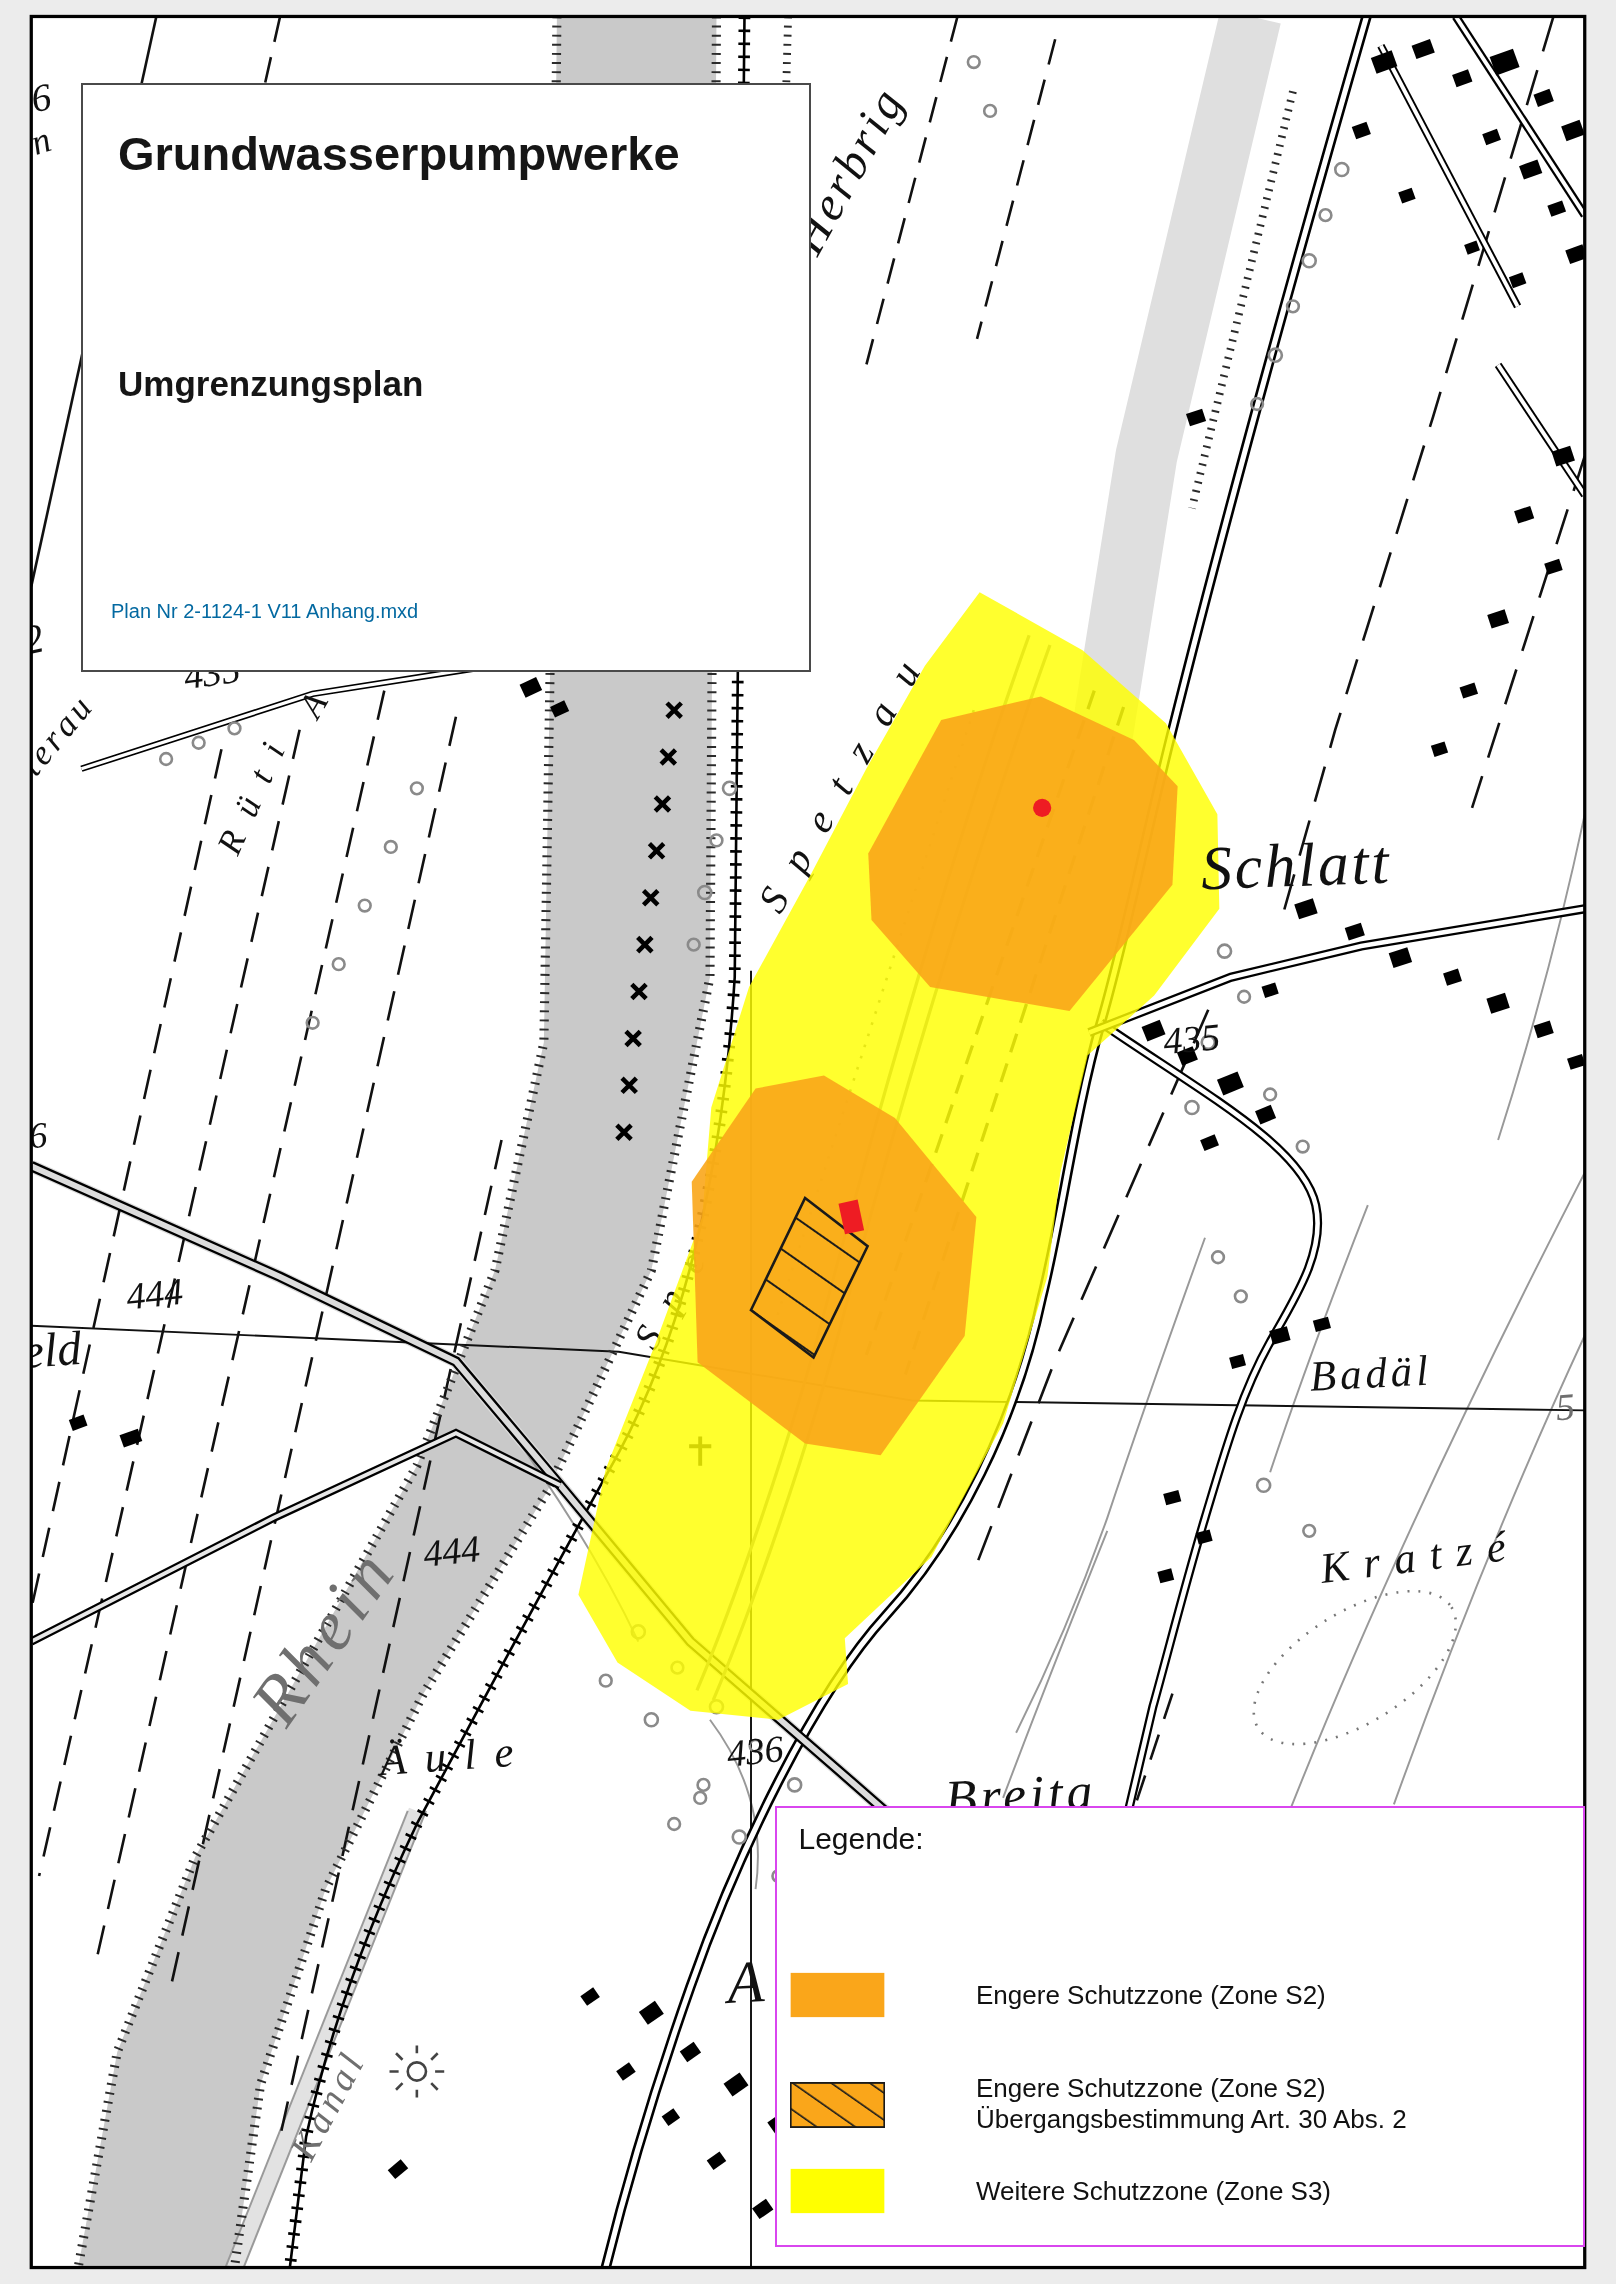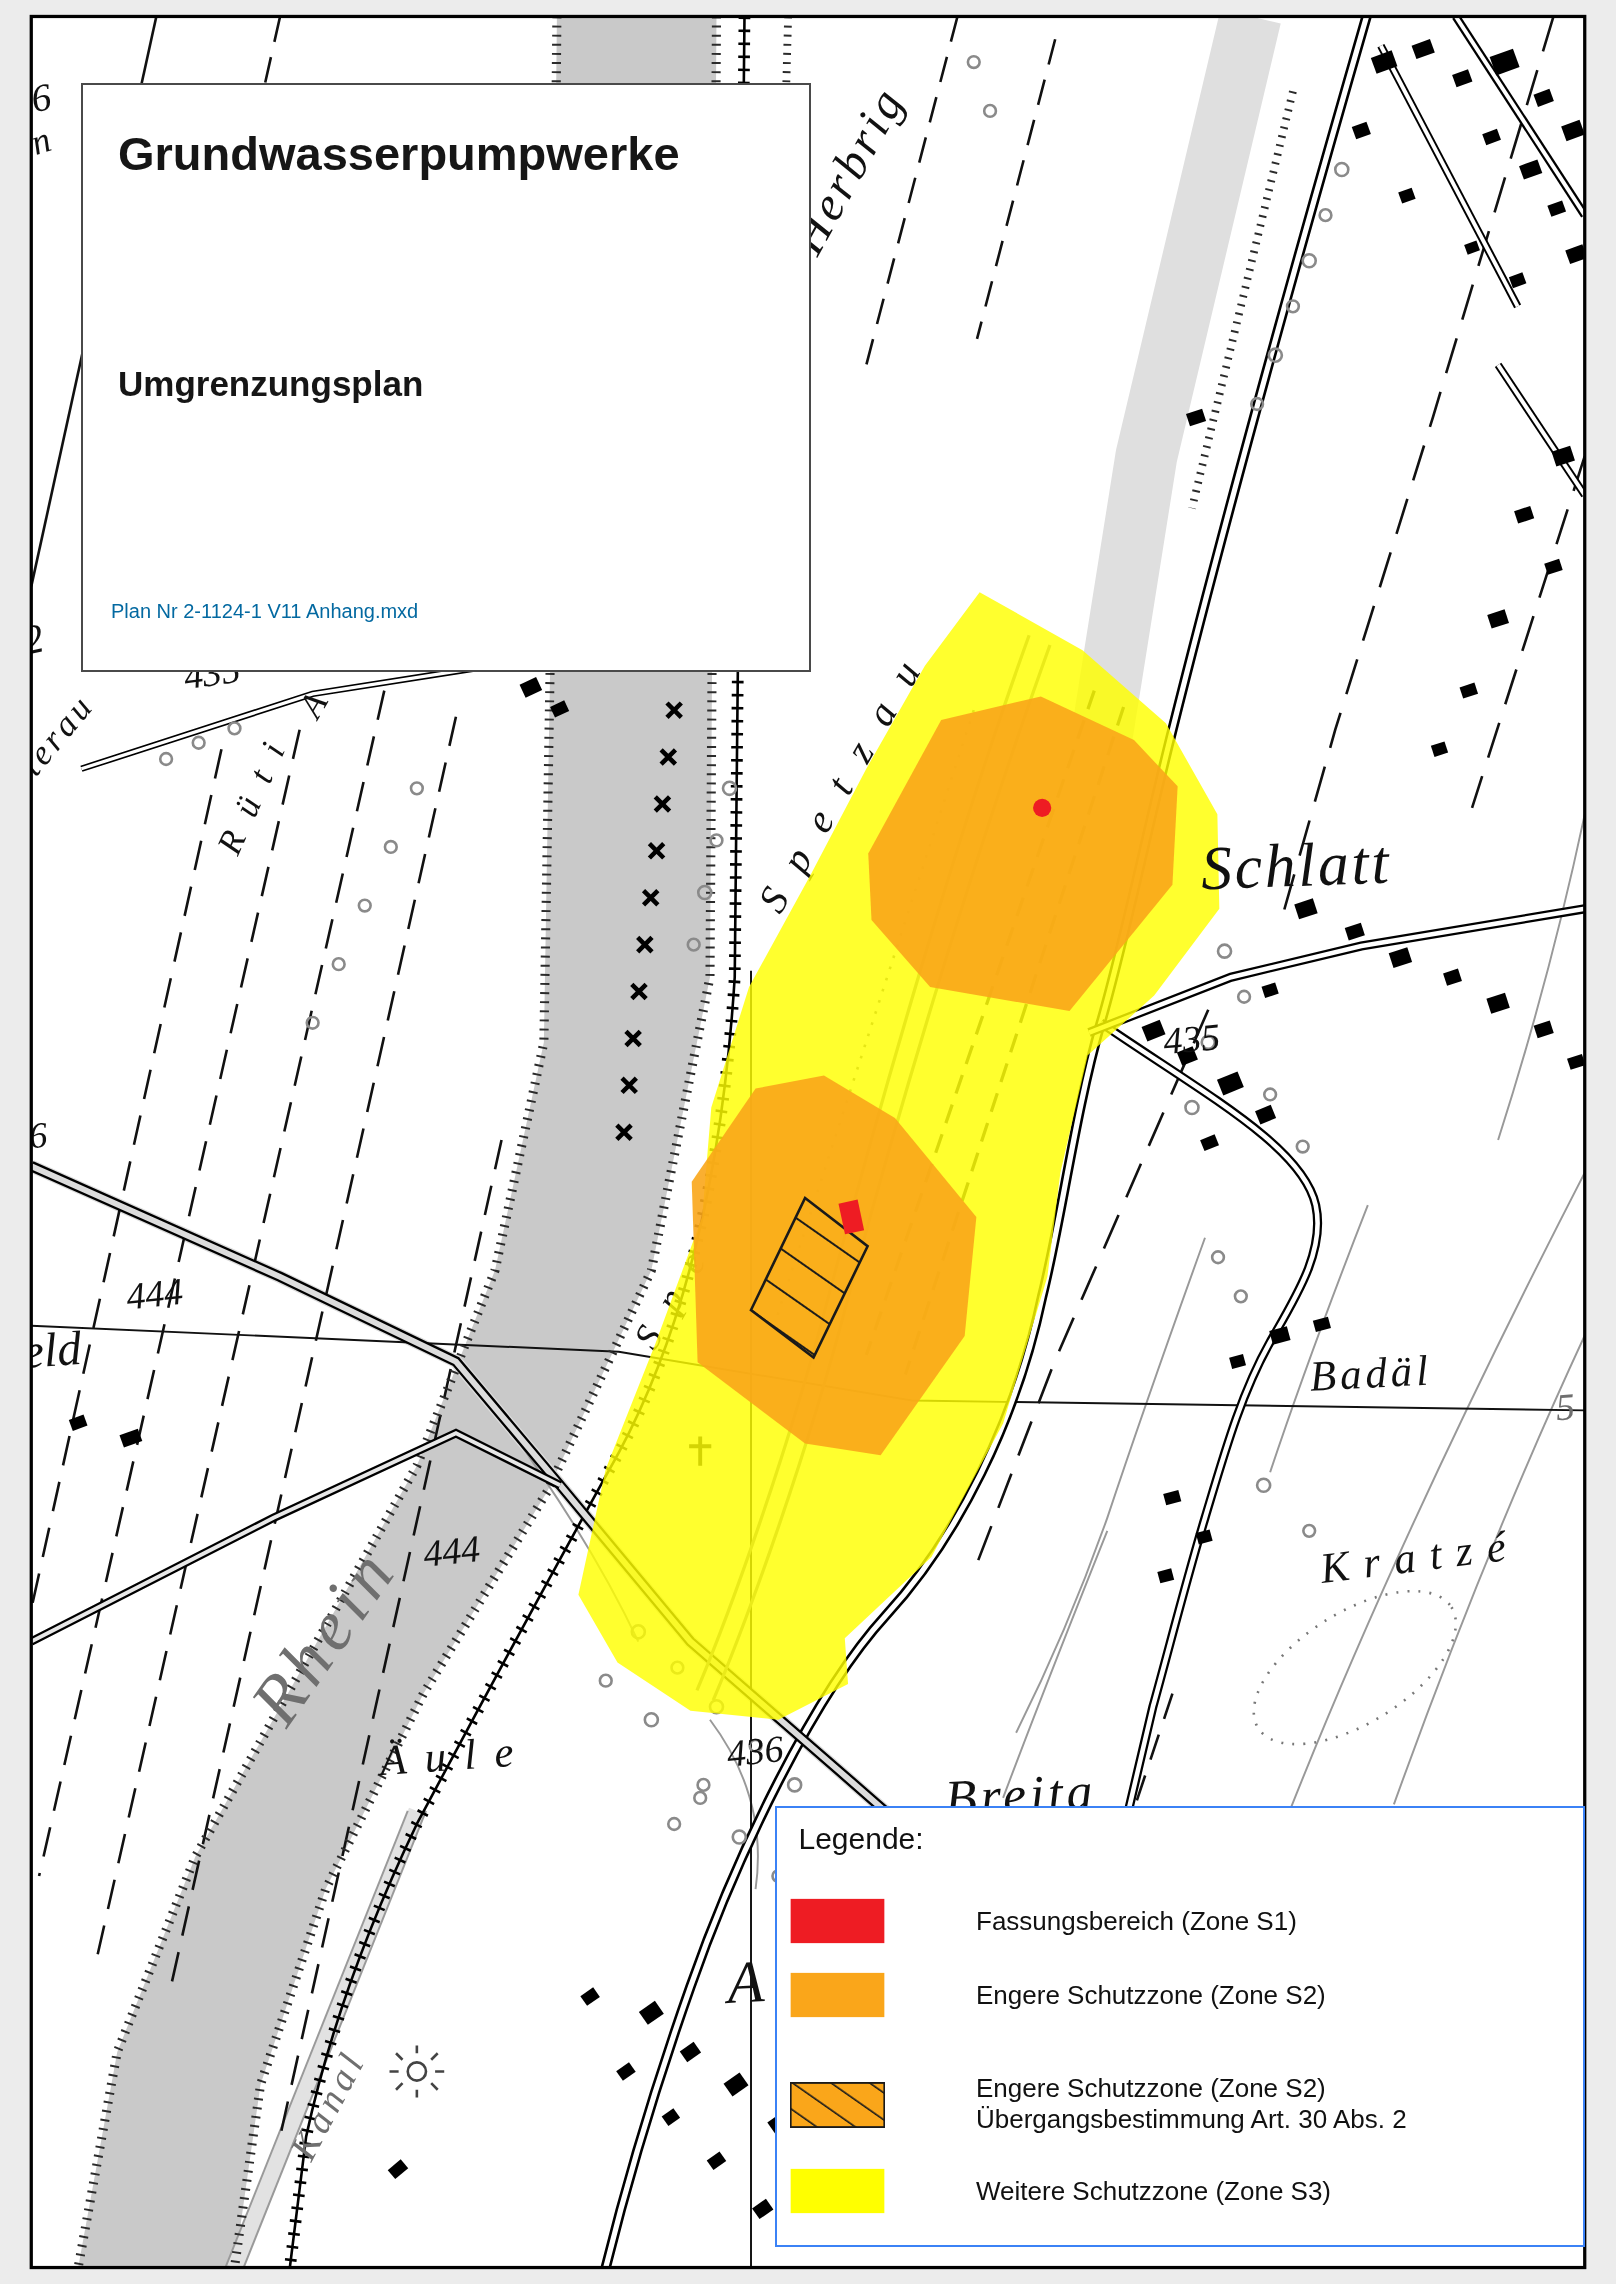--- a/index.html
+++ b/index.html
@@ -9,21 +9,21 @@
   
   .title-box{position:absolute;left:81px;top:83px;width:730px;height:589px;
       background:#ffffff;border:2.6px solid #4a4a4a;box-sizing:border-box;z-index:20;}
   .big-title{position:absolute;top:40px;left:35px;font-size:47px;line-height:57px;
       font-weight:bold;color:#161616;letter-spacing:0px;}
   .subtitle{position:absolute;top:279px;left:35px;font-size:35px;font-weight:bold;color:#161616;}
   .notes{position:absolute;top:375px;left:35px;font-size:29px;line-height:39px;color:#222;}
   .plan-nr{position:absolute;top:515px;left:28px;font-size:20px;color:#0369a1;}
   
   .legend-box{position:absolute;left:775px;top:1806px;width:810px;height:441px;
-      background:#ffffff;border:2px solid #3b82f6;box-sizing:border-box;z-index:20;}
+      background:#ffffff;border:2px solid #d946ef;box-sizing:border-box;z-index:20;}
   .legend-heading{position:absolute;left:21.5px;top:14.3px;font-size:30px;color:#111;}
   .lg-row{position:absolute;left:13px;}
   .lg-swatch{position:absolute;left:0;top:0;}
   .lg-label{position:absolute;left:186px;font-size:26px;color:#111;line-height:31px;white-space:nowrap;}
   .v-center{top:50%;transform:translateY(-50%);}
   
   text{font-family:"Liberation Serif",serif;}
   .mlab{font-style:italic;fill:#111;}
   .mlab-gray{font-style:italic;fill:#6f6f6f;}
 </style>
@@ -316,26 +316,20 @@
   <div class="big-title">
     <div>Grundwasserpumpwerke</div>
   </div>
   <div class="subtitle">Umgrenzungsplan</div>
   <div class="plan-nr">Plan Nr 2-1124-1 V11 Anhang.mxd</div>
 </div>
 
 <div class="legend-box">
   <div class="legend-heading">Legende:</div>
 
-  <div class="lg-row" style="top:90px;width:769px;height:46px;">
-    <svg class="lg-swatch" width="95" height="46" viewBox="0 0 146 70">
-      <rect x="1" y="1" width="144" height="68" fill="#ee1c23"></rect>
-    </svg>
-    <div class="lg-label v-center">Fassungsbereich (Zone S1)</div>
-  </div>
 
   <div class="lg-row" style="top:164px;width:769px;height:46px;">
     <svg class="lg-swatch" width="95" height="46" viewBox="0 0 146 70">
       <rect x="1" y="1" width="144" height="68" fill="#faa61a"></rect>
     </svg>
     <div class="lg-label v-center">Engere Schutzzone (Zone S2)</div>
   </div>
 
   <div class="lg-row" style="top:261px;width:769px;height:72px;">
     <svg class="lg-swatch" style="top:13px;" width="95" height="46" viewBox="0 0 146 70">

